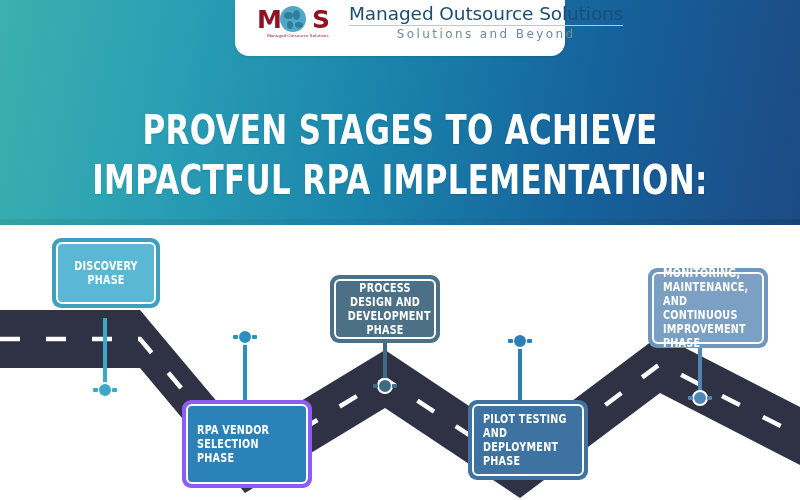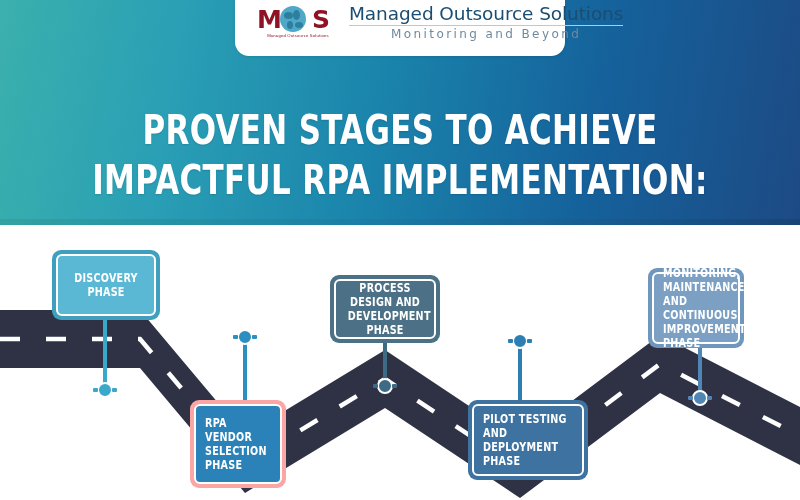--- a/index.html
+++ b/index.html
@@ -125,21 +125,21 @@
           <i class="land" style="left:13px;top:4px;width:7px;height:10px;"></i>
           <i class="land" style="left:7px;top:15px;width:6px;height:8px;"></i>
           <i class="land" style="left:15px;top:16px;width:8px;height:6px;"></i>
         </span>
         <span class="logo-letter" id="logo-s">S</span>
         <span id="logo-tagline-sm">Managed Outsource Solutions</span>
       </div>
       <div id="logo-text">
         <div id="logo-title">Managed Outsource Solutions</div>
         <div id="logo-rule"></div>
-        <div id="logo-sub">Monitoring and Beyond</div>
+        <div id="logo-sub">Solutions and Beyond</div>
       </div>
     </div>
 
     <h1 id="title">
       <span class="tline">Proven Stages to Achieve</span>
       <span class="tline">Impactful RPA Implementation:</span>
     </h1>
   </div>
 
   <div id="road-wrap">
@@ -147,29 +147,29 @@
 
       <path id="road-band" d="M0,85 L140,85 L245,210 L385,125 L520,215 L660,110 L800,182 L800,240
                L660,168 L520,273 L385,183 L245,268 L140,143 L0,143 Z" fill="#2e3244"></path>
 
       <path id="road-dashes" d="M0,114 L140,114 L245,239 L385,154 L520,244 L660,139 L800,211" fill="none" stroke="#ffffff" stroke-width="4.5" stroke-dasharray="20 26" stroke-linecap="butt"></path>
     </svg>
   </div>
 
   <div class="stem" style="left: 103px; top: 318px; height: 72px; background: rgb(58, 168, 201);"></div>
   <div class="dot" style="left: 97px; top: 382px; background: rgb(58, 168, 201);"></div>
-  <div class="sign center" style="left: 52px; top: 250px; width: 108px; height: 70px; background: rgb(63, 159, 190);">
+  <div class="sign center" style="left: 52px; top: 238px; width: 108px; height: 70px; background: rgb(63, 159, 190);">
     <div class="sign-inner" style="background: rgb(91, 184, 212);">
       <span class="txt">Discovery Phase</span>
     </div>
   </div>
 
   <div class="stem" style="left: 243px; top: 336px; height: 70px; background: rgb(43, 143, 192);"></div>
   <div class="dot" style="left: 237px; top: 329px; background: rgb(43, 143, 192);"></div>
-  <div class="sign" style="left: 190px; top: 400px; width: 96px; height: 88px; background: #fca5a5;">
+  <div class="sign" style="left: 182px; top: 400px; width: 130px; height: 88px; background: #8b5cf6;">
     <div class="sign-inner" style="background: rgb(43, 130, 184);">
       <span class="txt">RPA Vendor Selection Phase</span>
     </div>
   </div>
 
   <div class="stem" style="left: 383px; top: 322px; height: 63px; background: rgb(61, 107, 133);"></div>
   <div class="dot" style="left: 377px; top: 378px; background: rgb(61, 107, 133);"></div>
   <div class="sign center" style="left: 330px; top: 255px; width: 110px; height: 68px; background: rgb(76, 113, 134); margin-top: 20px;">
     <div class="sign-inner" style="background: rgb(76, 113, 134);">
       <span class="txt">Process Design and Development Phase</span>
@@ -179,19 +179,19 @@
   <div class="stem" style="left: 518px; top: 340px; height: 66px; background: rgb(43, 127, 181);"></div>
   <div class="dot" style="left: 512px; top: 333px; background: rgb(43, 127, 181);"></div>
   <div class="sign" style="left: 468px; top: 400px; width: 120px; height: 80px; background: rgb(62, 114, 160);">
     <div class="sign-inner" style="background: rgb(62, 114, 160);">
       <span class="txt">Pilot Testing and Deployment Phase</span>
     </div>
   </div>
 
   <div class="stem" style="left: 698px; top: 346px; height: 52px; background: rgb(79, 134, 180);"></div>
   <div class="dot" style="left: 692px; top: 390px; background: rgb(79, 134, 180);"></div>
-  <div class="sign" style="left: 648px; top: 268px; width: 96px; height: 80px; background: rgb(111, 151, 189);">
+  <div class="sign" style="left: 648px; top: 268px; width: 120px; height: 80px; background: rgb(111, 151, 189);">
     <div class="sign-inner" style="background: rgb(123, 160, 196);">
       <span class="txt">Monitoring, Maintenance, and Continuous Improvement Phase</span>
     </div>
   </div>
 
 </div>
 
 </body></html>

